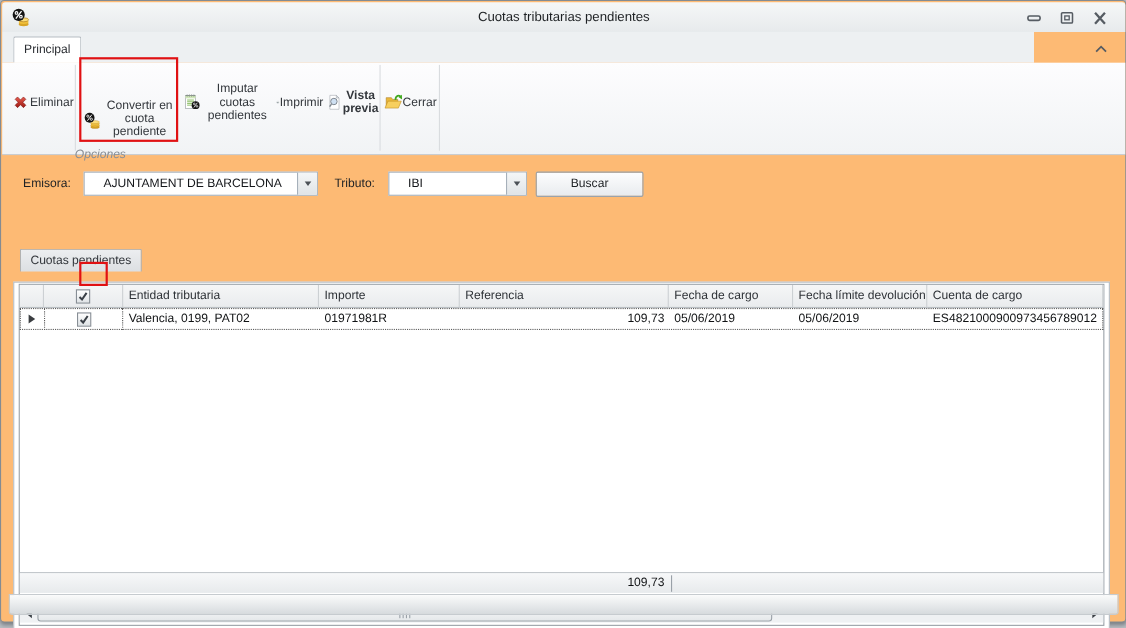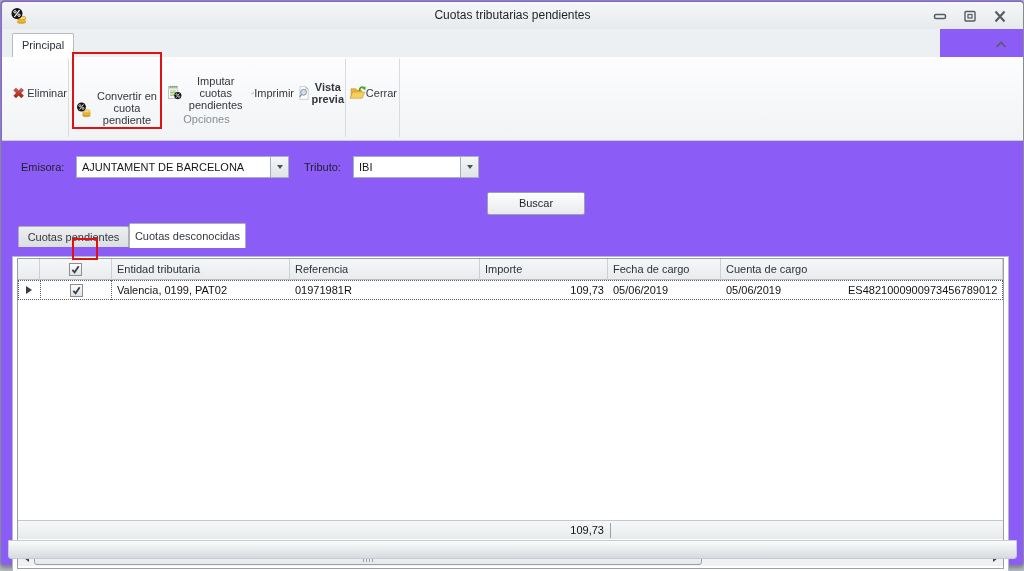--- a/index.html
+++ b/index.html
@@ -1,17 +1,17 @@
 <!DOCTYPE html>
 <html><head>
 <meta charset="utf-8">
 <style>
   * { margin:0; padding:0; box-sizing:border-box; }
   body { background:#b9bec3; font-family:"Liberation Sans", sans-serif; width:1024px; height:571px; overflow:hidden; }
-  .window{ position:relative; width:1024px; height:566px; background:#8b5cf6;
+  .window{ position:relative; width:1024px; height:566px; background:#fdba74;
            border:1px solid #848b92; border-radius:4px; box-shadow:0 2px 4px rgba(40,45,50,.45);}
   
   .titlebar{ position:absolute; left:1px; top:1px; width:1021px; height:27px;
              background:linear-gradient(#f5f7f8,#e7eaec); border-radius:3px 3px 0 0; }
   .app-icon{ position:absolute; left:8px; top:5px; width:18px; height:18px; }
   .title{ position:absolute; left:0; right:0; top:0; height:27px; line-height:27px;
           text-align:center; font-size:12px; color:#1e2124; }
   .winbtn{ position:absolute; top:7px; width:18px; height:15px; display:flex; align-items:center;
            justify-content:center; cursor:default; }
   .btn-min{ right:74px; } .btn-restore{ right:44px; } .btn-close{ right:14px; }
@@ -28,40 +28,40 @@
   .rbtn .ric{ width:32px; height:32px; margin-top:2px; }
   .rbtn .rlabel{ margin-top:2px; line-height:12px; }
   .rb-eliminar{ left:8px;  width:57px; }
   .rb-convertir{ left:74px; width:86px;align-items:flex-end; }
   .rb-imputar{ left:164px; width:83px; }
   .rb-imprimir{ left:249px; width:43px; }
   .rb-vista{ left:294px; width:48px;font-weight:bold; }
   .rb-cerrar{ left:347px; width:48px; }
   .rsep{ position:absolute; top:2px; width:1px; height:78px; background:#d9dcdf; }
   .sep1{ left:66px; } .sep2{ left:343px; } .sep3{ left:397px; }
-  .group-caption{ position:absolute; left:66px; top:56px; width:277px; text-align:center;
-                  font-size:11px; color:#878e96; }
+  .group-caption{ position:absolute; left:66px; top:78px; width:277px; text-align:left;
+                  font-size:11px; color:#878e96;font-style:italic; }
   .hl-box{ position:absolute; border:2px solid #e01113; background:transparent; }
   .hl-convertir{ left:71px; top:51px; width:90px; height:77px; z-index:8; }
   .hl-checkbox{ left:71px; top:237px; width:26px; height:22px; z-index:8; }
   
   .flabel{ position:absolute; font-size:11px; color:#1e2124; height:22px; line-height:22px; }
   .lbl-emisora{ left:20px; top:155px; } .lbl-tributo{ left:303px; top:155px; }
   .combo{ position:absolute; top:155px; height:22px; background:#fff; border:1px solid #a6b0ba;
           display:flex; }
   .combo-emisora{ left:75px; width:213px; } .combo-tributo{ left:352px; width:126px; }
-  .combo-text{ flex:1; font-size:11px; color:#14161a; line-height:20px; padding:0 5px;
+  .combo-text{ flex:1; font-size:11px; color:#14161a; line-height:20px; padding:0 17px;
                white-space:nowrap; overflow:hidden; }
   .combo-btn{ width:18px; background:linear-gradient(#f4f6f7,#e0e4e7); border-left:1px solid #a6b0ba;
               display:flex; align-items:center; justify-content:center; }
   .down-arrow{ width:0; height:0; border-left:3.5px solid transparent; border-right:3.5px solid transparent;
                border-top:4px solid #4b5157; }
   .btn-buscar{ position:absolute; left:486px; top:155px; width:98px; height:23px;
                background:linear-gradient(#fdfdfe,#e8ebee); border:1px solid #9aa3ac; border-radius:2px;
-               font-size:11px; color:#1e2124; text-align:center; line-height:21px;margin-top:36px; }
+               font-size:11px; color:#1e2124; text-align:center; line-height:21px; }
   
   .ptab{ position:absolute; font-size:11px; color:#33373c; text-align:center;
          border:1px solid #aab1b7; border-bottom:none; border-radius:2px 2px 0 0;margin-top:31px; }
   .ptab-inactive{ left:17px; top:194px; width:111px; height:21px; line-height:20px;
                   background:linear-gradient(#eceef0,#dcdfe2); z-index:2; }
   .ptab-active{ left:128px; top:191px; width:117px; height:25px; line-height:24px;
                 background:#ffffff; z-index:4; }
   
   .tabpanel{ position:absolute; left:11px; top:215px; width:997px; height:319px;
              background:#ffffff; border:1px solid #b5bbc1;margin-top:40px; }
@@ -244,37 +244,37 @@
   <div class="flabel lbl-tributo">Tributo:</div>
   <div class="combo combo-tributo">
     <div class="combo-text">IBI</div>
     <div class="combo-btn">
         <div class="down-arrow"></div>
       </div>
   </div>
   <div class="btn-buscar">Buscar</div>
 
   <div class="ptab ptab-inactive">Cuotas pendientes</div>
-  <div class="ptab ptab-active">Cuotas desconocidas</div>
 
   <div class="tabpanel">
     <div class="grid">
       <div class="grow ghead">
         <div class="cell c0"></div>
         <div class="cell c1">
           <div class="checkbox">
             <svg width="11" height="11" viewBox="0 0 12 12">
                 <path d="M2.5 6.5 L5 9 L9.5 2.5" fill="none" stroke="#3a4047" stroke-width="2"></path>
               </svg>
           </div>
         </div>
         <div class="cell c2">Entidad tributaria</div>
+        <div class="cell c4">Importe</div>
         <div class="cell c3">Referencia</div>
-        <div class="cell c4">Importe</div>
         <div class="cell c5">Fecha de cargo</div>
+        <div class="cell c6">Fecha límite devolución</div>
         <div class="cell c7">Cuenta de cargo</div>
       </div>
       <div class="grow gdata">
         <div class="cell c0">
             <div class="row-arrow"></div>
           </div>
         <div class="cell c1">
           <div class="checkbox">
             <svg width="11" height="11" viewBox="0 0 12 12">
                 <path d="M2.5 6.5 L5 9 L9.5 2.5" fill="none" stroke="#3a4047" stroke-width="2"></path>

